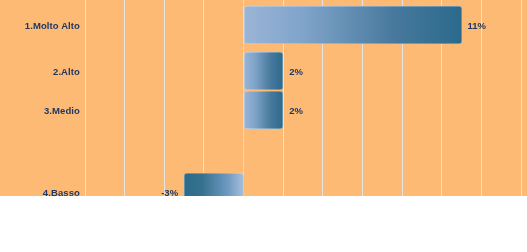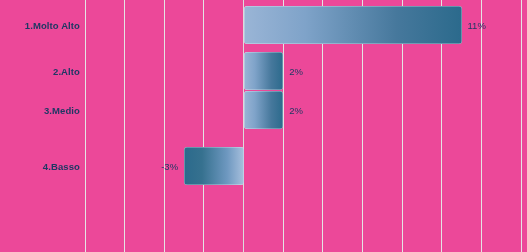--- a/index.html
+++ b/index.html
@@ -7,22 +7,22 @@
     padding: 0;
     background: #ffffff;
   }
   body {
     font-family: "Liberation Sans", sans-serif;
   }
 
   #chart-root {
     position: relative;
     width: 527px;
-    height: 252px;
-    background: #ec4899;
+    height: 196px;
+    background: #fdba74;
     overflow: hidden;
   }
 
   
   #gridlines {
     position: absolute;
     left: 0; top: 0;
     width: 527px;
     height: 252px;
     pointer-events: none;
@@ -79,21 +79,21 @@
   }
   .bar.negative {
     background: linear-gradient(to right, #2b6a8c 0%, #36718f 30%, #6e98c0 72%, #a8c0dd 100%);
   }
 
   .val-label {
     position: absolute;
     top: 50%;
     transform: translateY(-50%);
     font-size: 9.5px;
-    font-weight: normal;
+    font-weight: bold;
     color: #1f3864;
     white-space: nowrap;
   }
 </style>
 </head>
 <body>
 
 <div id="chart-root">
 
   <div id="gridlines">
@@ -120,20 +120,20 @@
       <div class="bar-row" style="top: 46px; height: 50.4px;">
         <div class="cat-label">2.Alto</div>
         <div class="bar positive" title="2%" style="left: 243.545px; width: 39.6364px;"></div>
         <div class="val-label" style="left: 289.182px;">2%</div>
       </div>
       <div class="bar-row" style="top: 85px; height: 50.4px;">
         <div class="cat-label">3.Medio</div>
         <div class="bar positive" title="2%" style="left: 243.545px; width: 39.6364px;"></div>
         <div class="val-label" style="left: 289.182px;">2%</div>
       </div>
-      <div class="bar-row" style="top: 141px; height: 50.4px;">
+      <div class="bar-row" style="top: 167px; height: 50.4px;">
         <div class="cat-label">4.Basso</div>
         <div class="bar negative" title="-3%" style="left: 184.091px; width: 59.4545px;"></div>
         <div class="val-label" style="right: 348.909px;">-3%</div>
       </div>
     </div>
 
 </div>
 
 </body></html>

